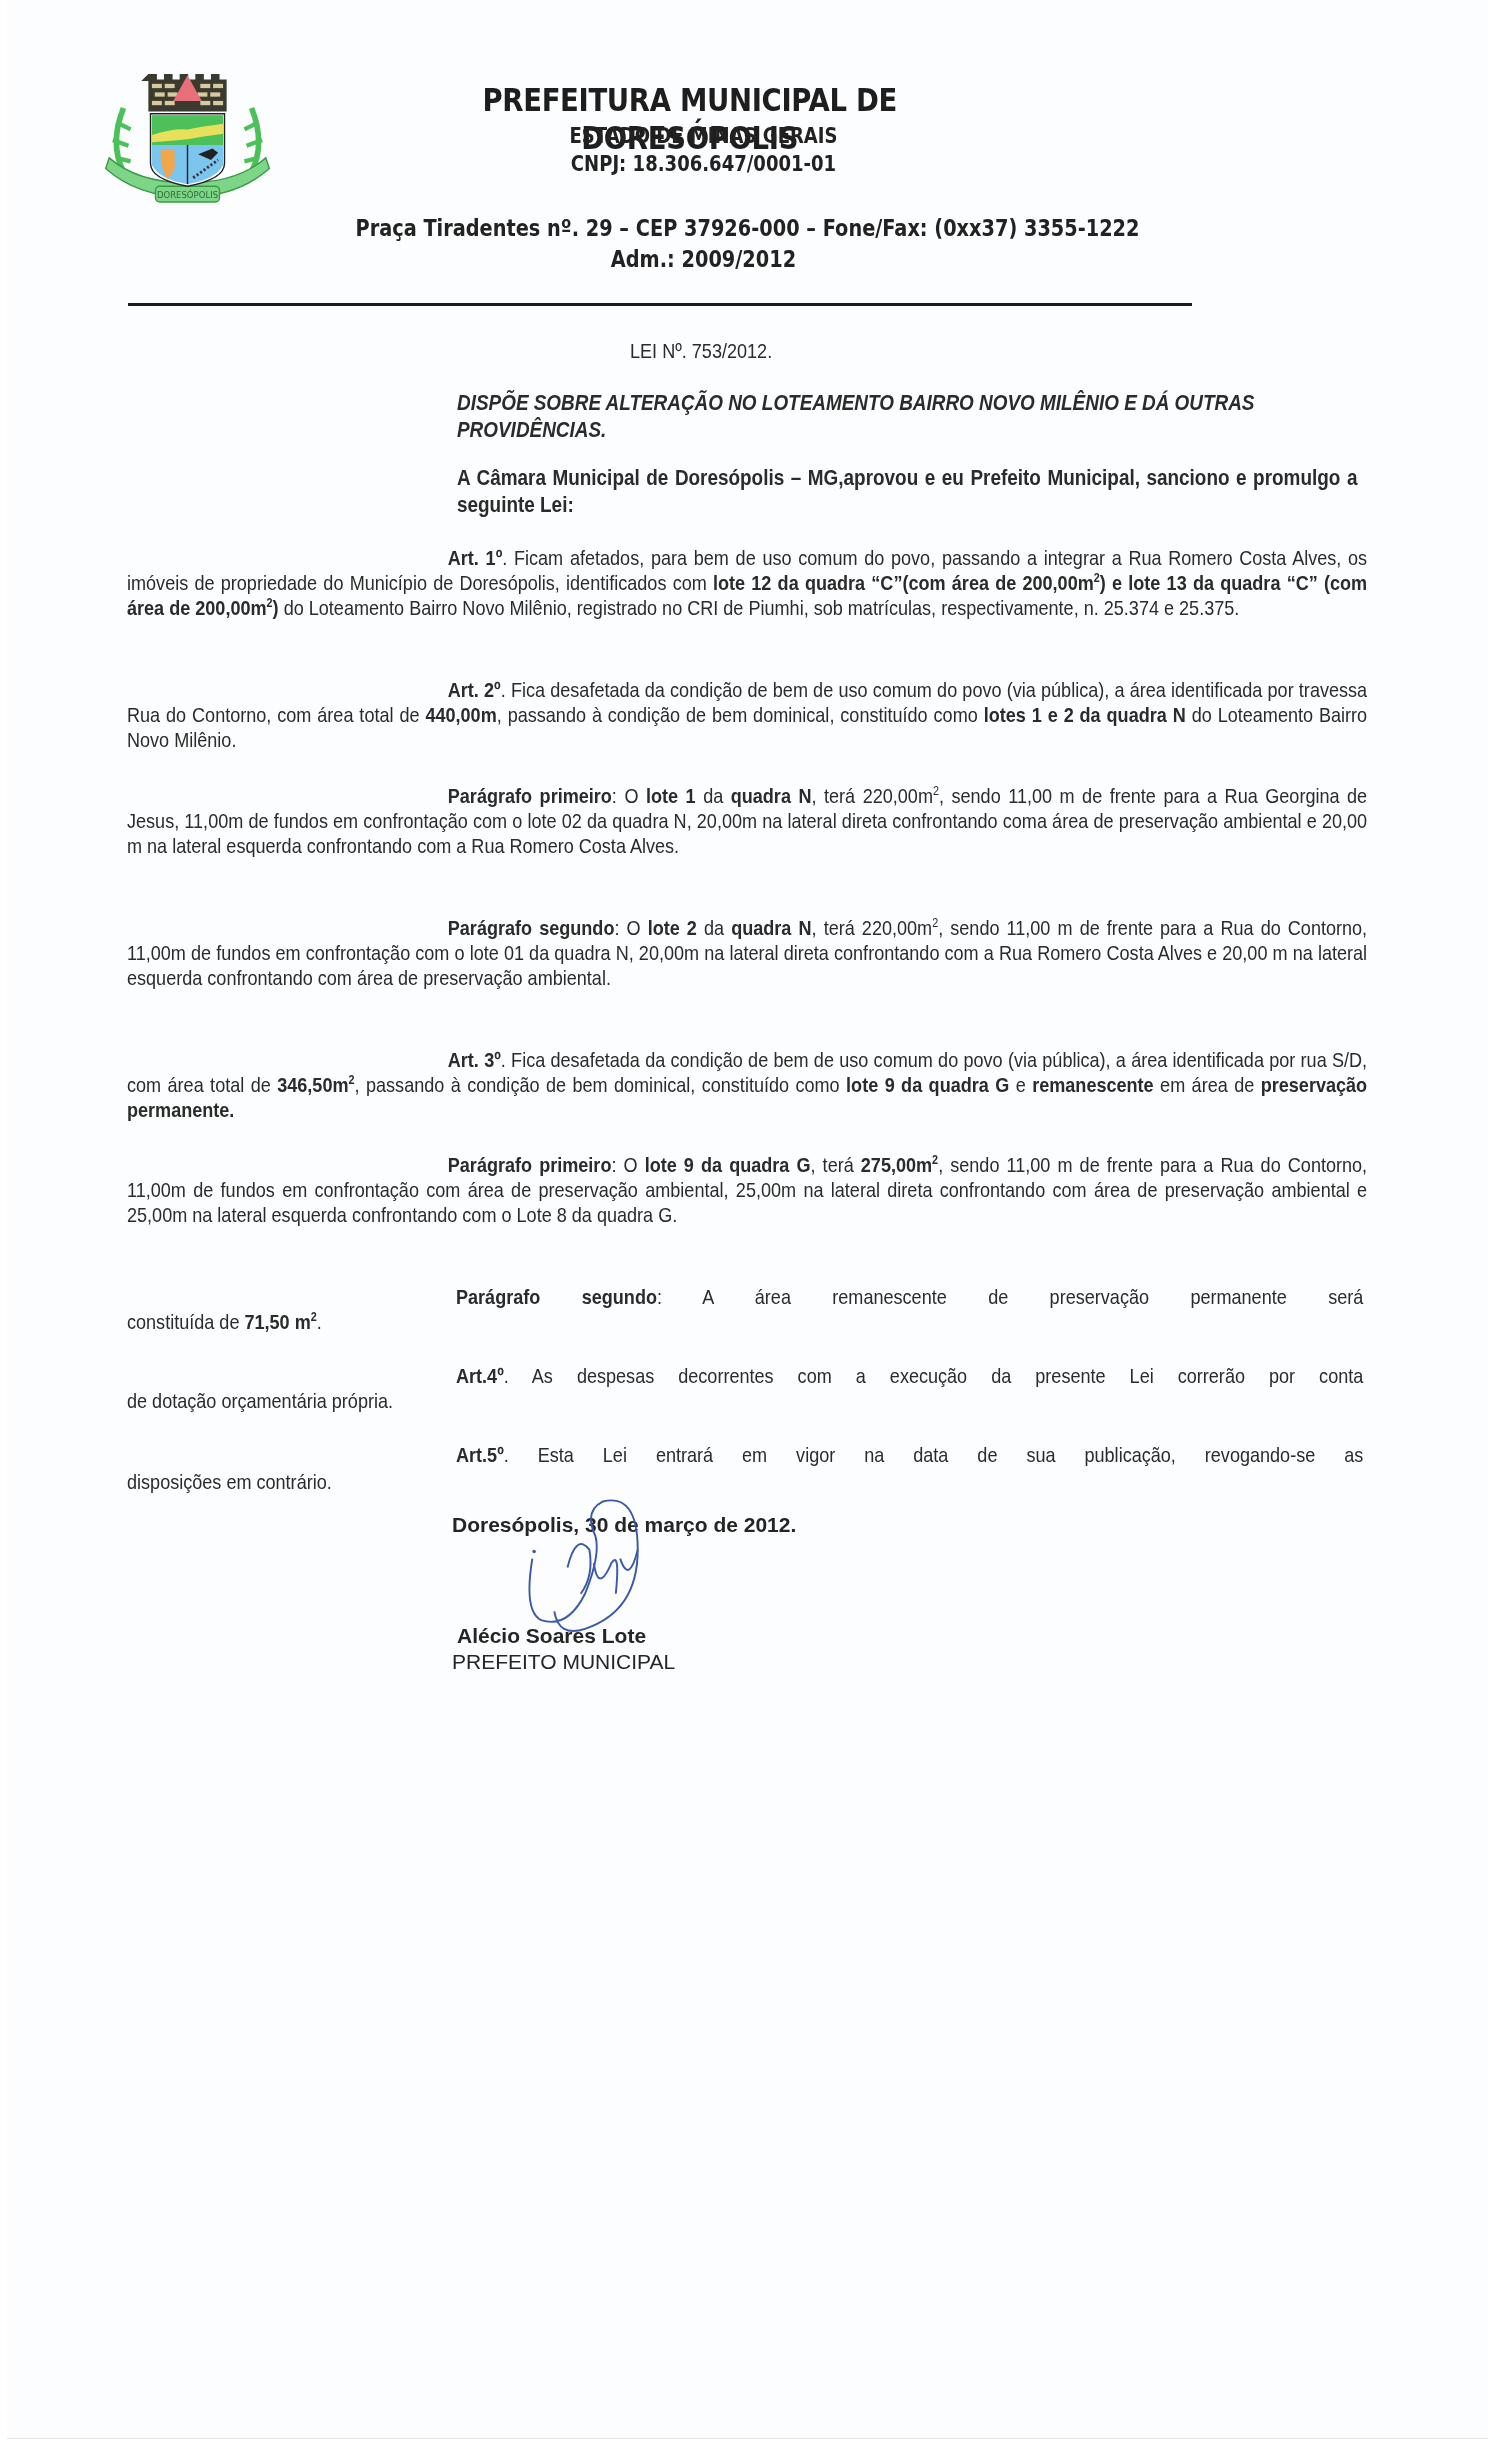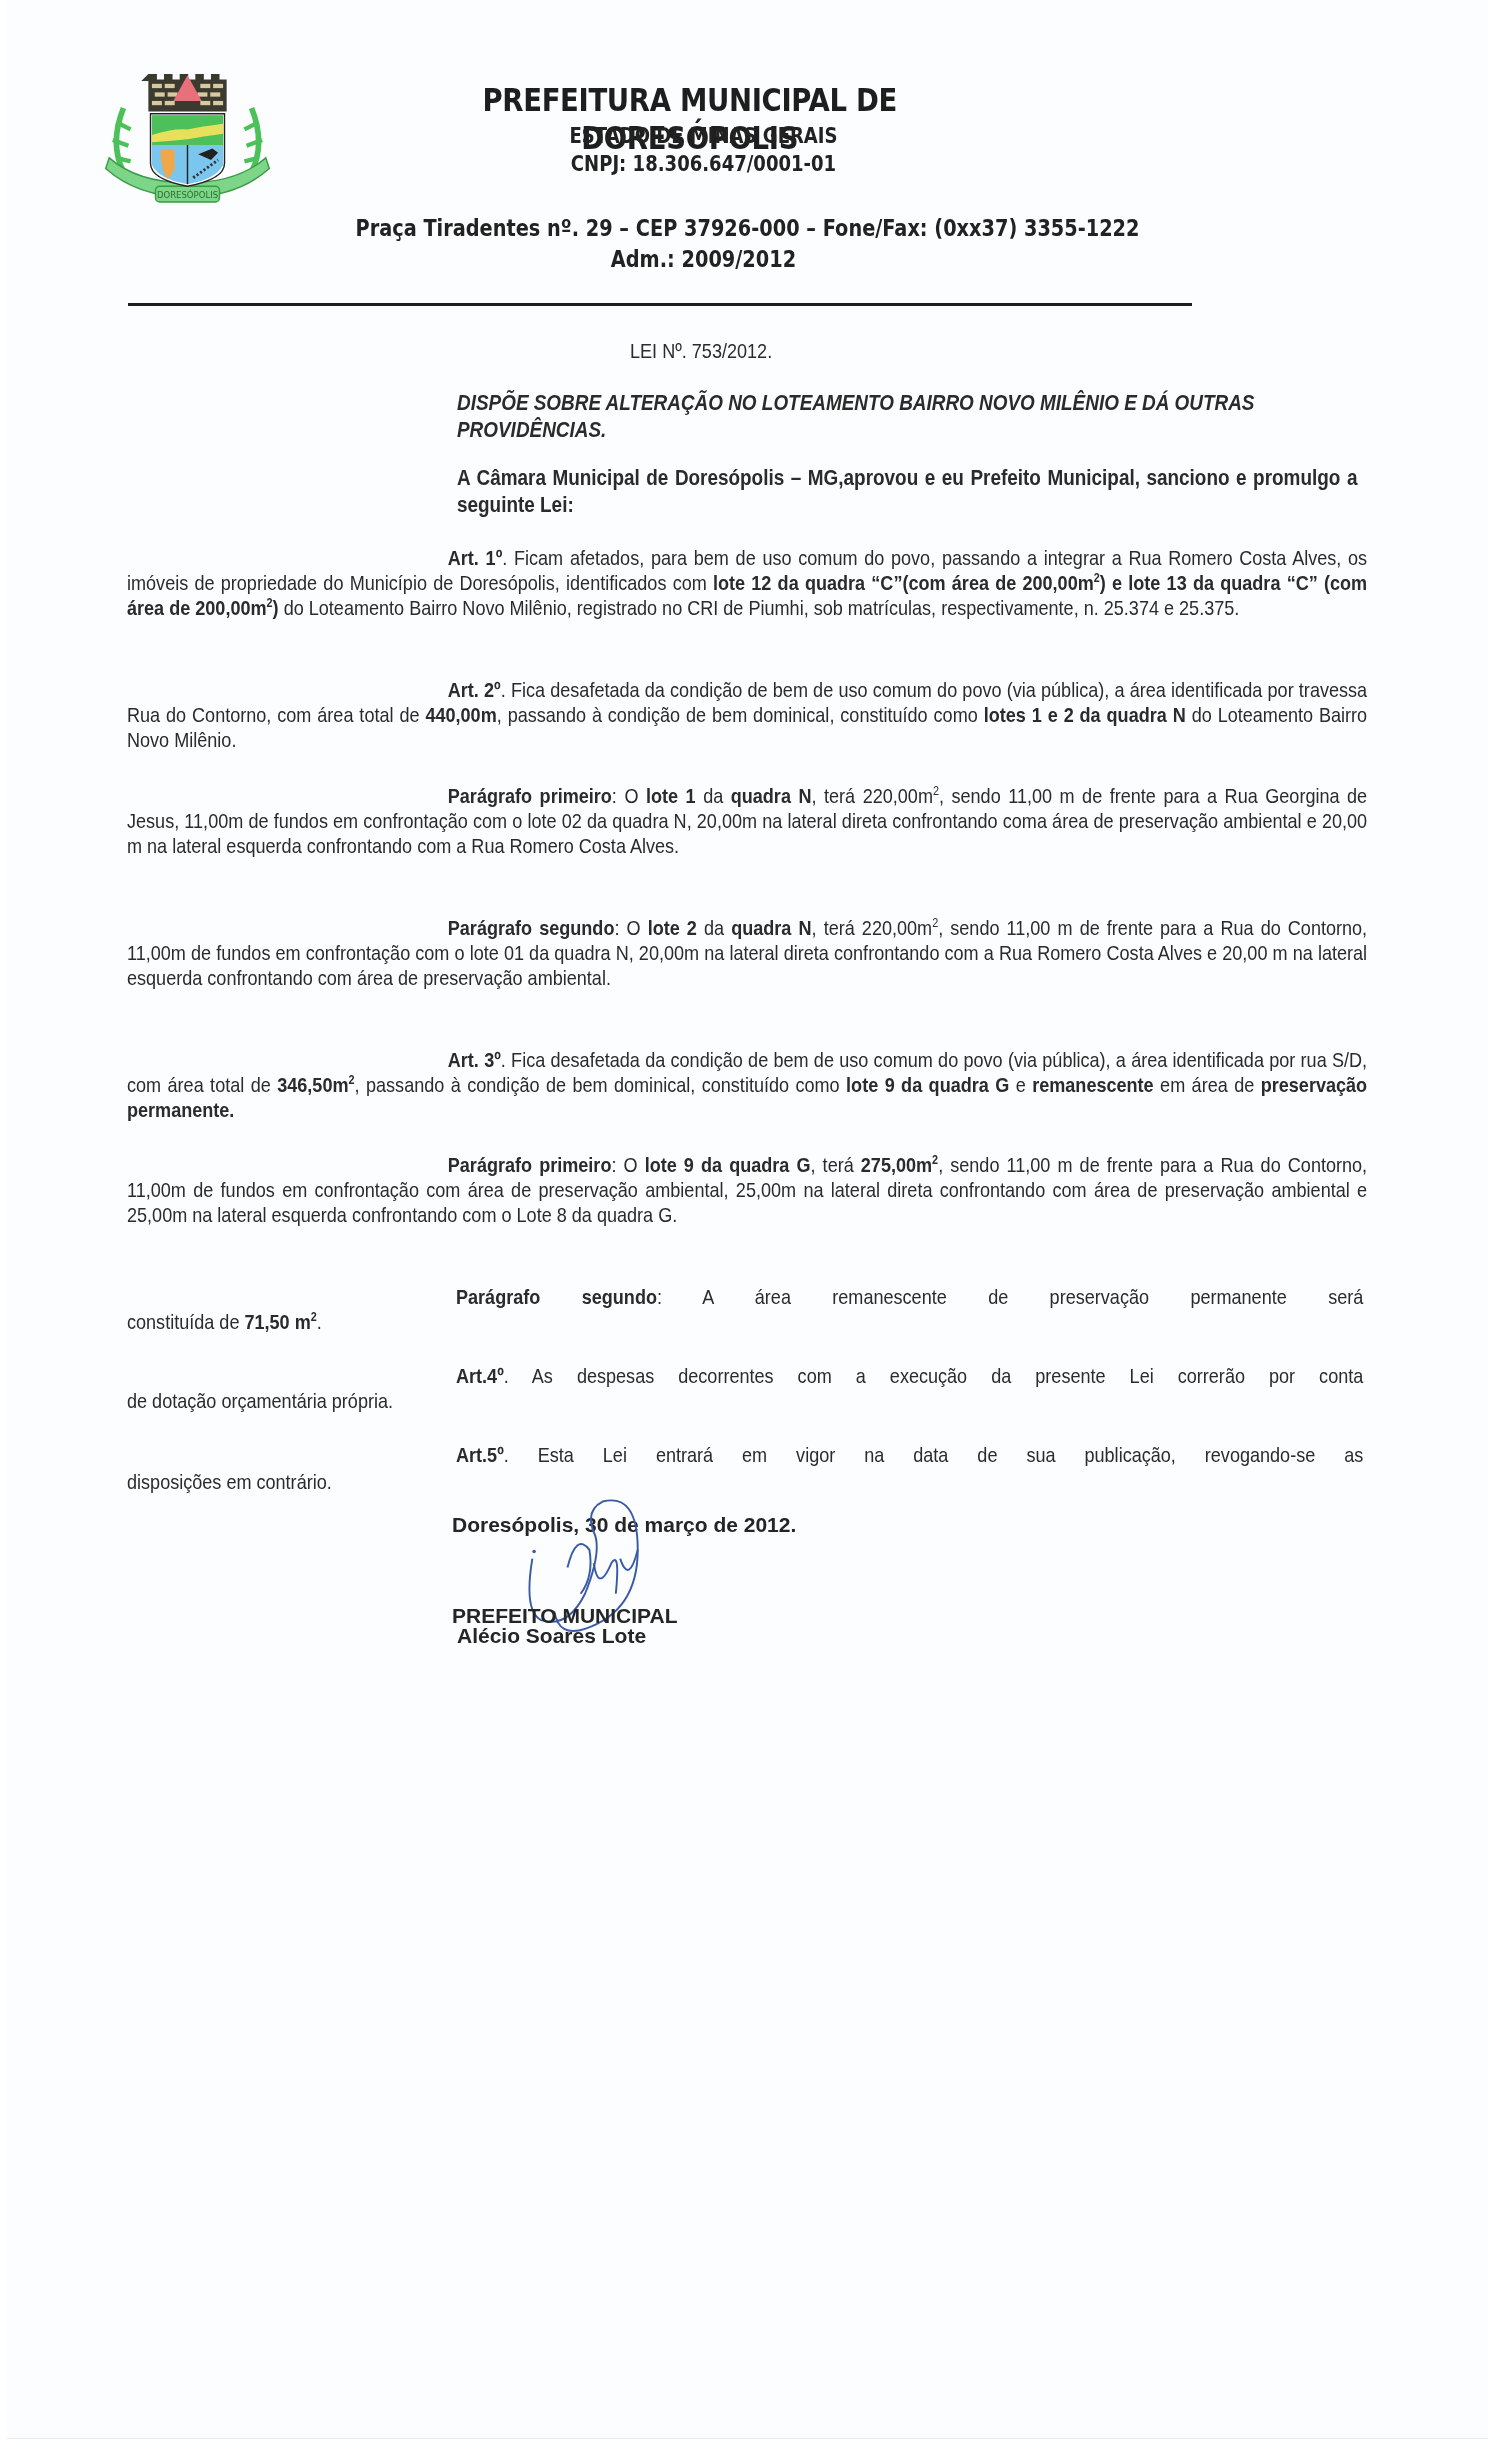--- a/index.html
+++ b/index.html
@@ -51,21 +51,21 @@
   .p-par4a { left:456px; top:1284px; width:1055px; }
   .p-par4b { left:127px; top:1309px; }
   .p-art4a { left:456px; top:1363px; width:1055px; }
   .p-art4b { left:127px; top:1388px; }
   .p-art5a { left:456px; top:1442px; width:1055px; }
   .p-art5b { left:127px; top:1469px; }
 
   .closing { position:absolute; left:452px; font-family:"Liberation Sans", sans-serif; font-weight:bold; font-size:21px; color:#252525; }
   .date { top:1513px; }
   .signer { left:457px; top:1624px; font-size:21px; }
-  .role { top:1604px; font-weight:bold; font-size:21px;text-align:center; }
+  .role { top:1650px; font-weight:normal; font-size:21px;text-align:center; }
   .role, .signer { font-family:"Liberation Sans", sans-serif; }
   .signature { position:absolute; left:506px; top:1497px; width:202px; height:154px; }
 </style>
 </head>
 <body>
 
 <div class="scan"></div>
 
 <svg class="crest" viewBox="0 0 260 200">
 

